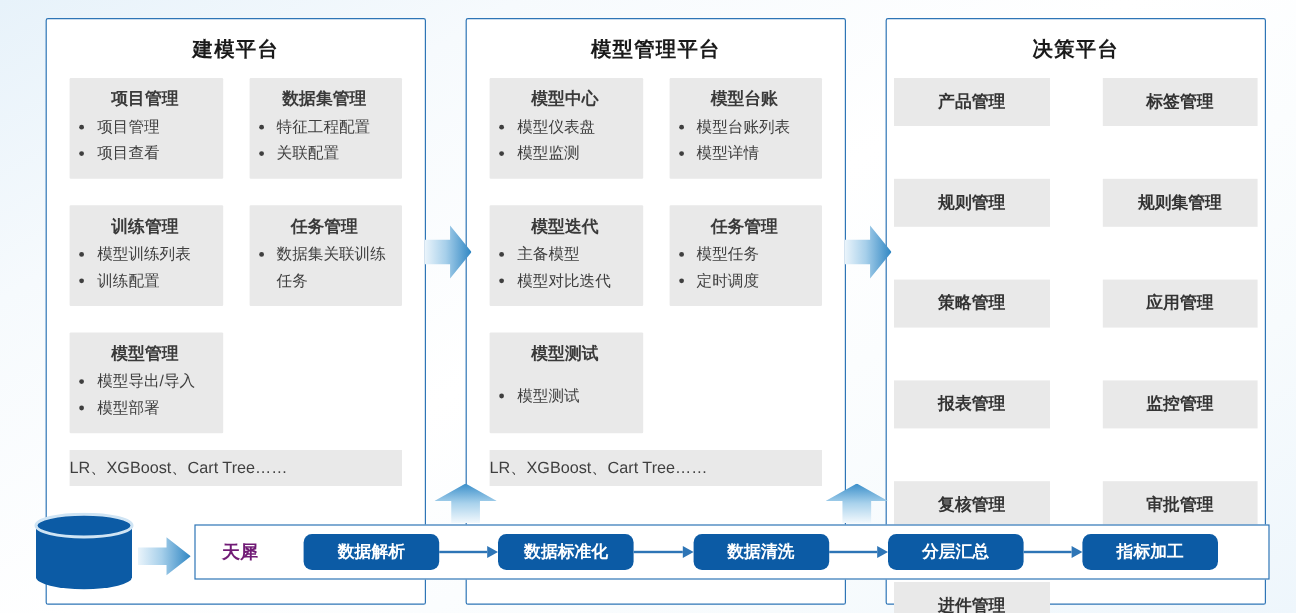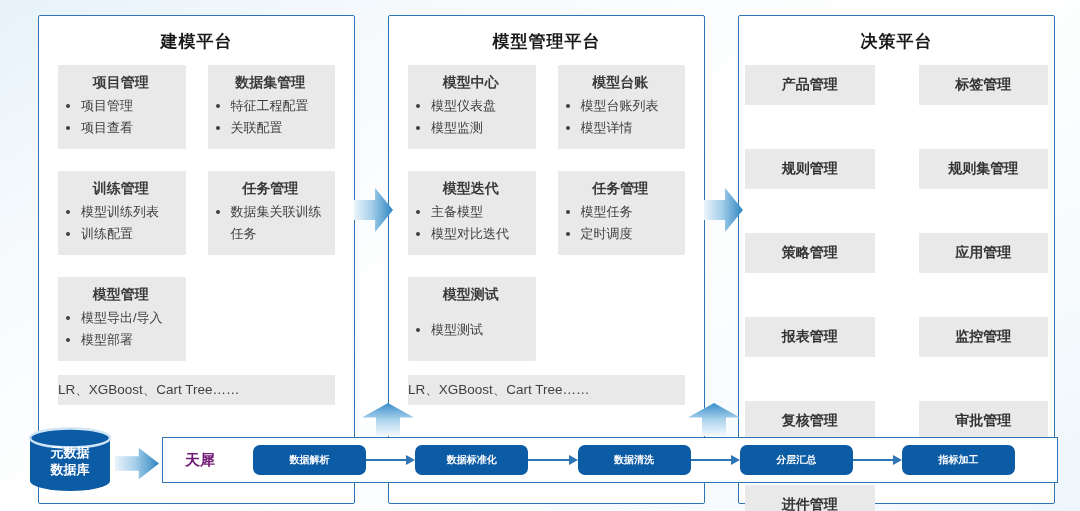--- a/index.html
+++ b/index.html
@@ -145,21 +145,21 @@
     margin-right: 38px;
     white-space: nowrap;
   }
   .step {
     height: 30px;
     min-width: 113px;
     padding: 0 10px;
     background: #0c5ba5;
     border-radius: 7px;
     color: #ffffff;
-    font-size: 10px;
+    font-size: 14px;
     font-weight: bold;
     display: flex;
     align-items: center;
     justify-content: center;
     white-space: nowrap;
   }
   .conn {
     flex: 1;
     min-width: 28px;
     display: flex;
@@ -280,24 +280,20 @@
   <div class="harrow harrow-1"></div>
   <div class="harrow harrow-2"></div>
   <div class="uparrow uparrow-1"></div>
   <div class="uparrow uparrow-2"></div>
 
   <div class="cylinder">
     <svg width="86" height="66" viewBox="0 0 86 66">
       <path d="M3 11 v43 a40 10 0 0 0 80 0 v-43" fill="#0c5ba5"></path>
       <ellipse cx="43" cy="11" rx="40" ry="9.5" fill="#0c5ba5" stroke="#cfe4f4" stroke-width="2.5"></ellipse>
     </svg>
-    <div class="cyl-text">
-      <div>元数据</div>
-      <div>数据库</div>
-    </div>
   </div>
   <div class="harrow harrow-db"></div>
 
   <div class="bar">
     <div class="bar-label">天犀</div>
     <div class="step">数据解析</div>
     <div class="conn">
         <div class="line"></div>
         <div class="head"></div>
       </div>

